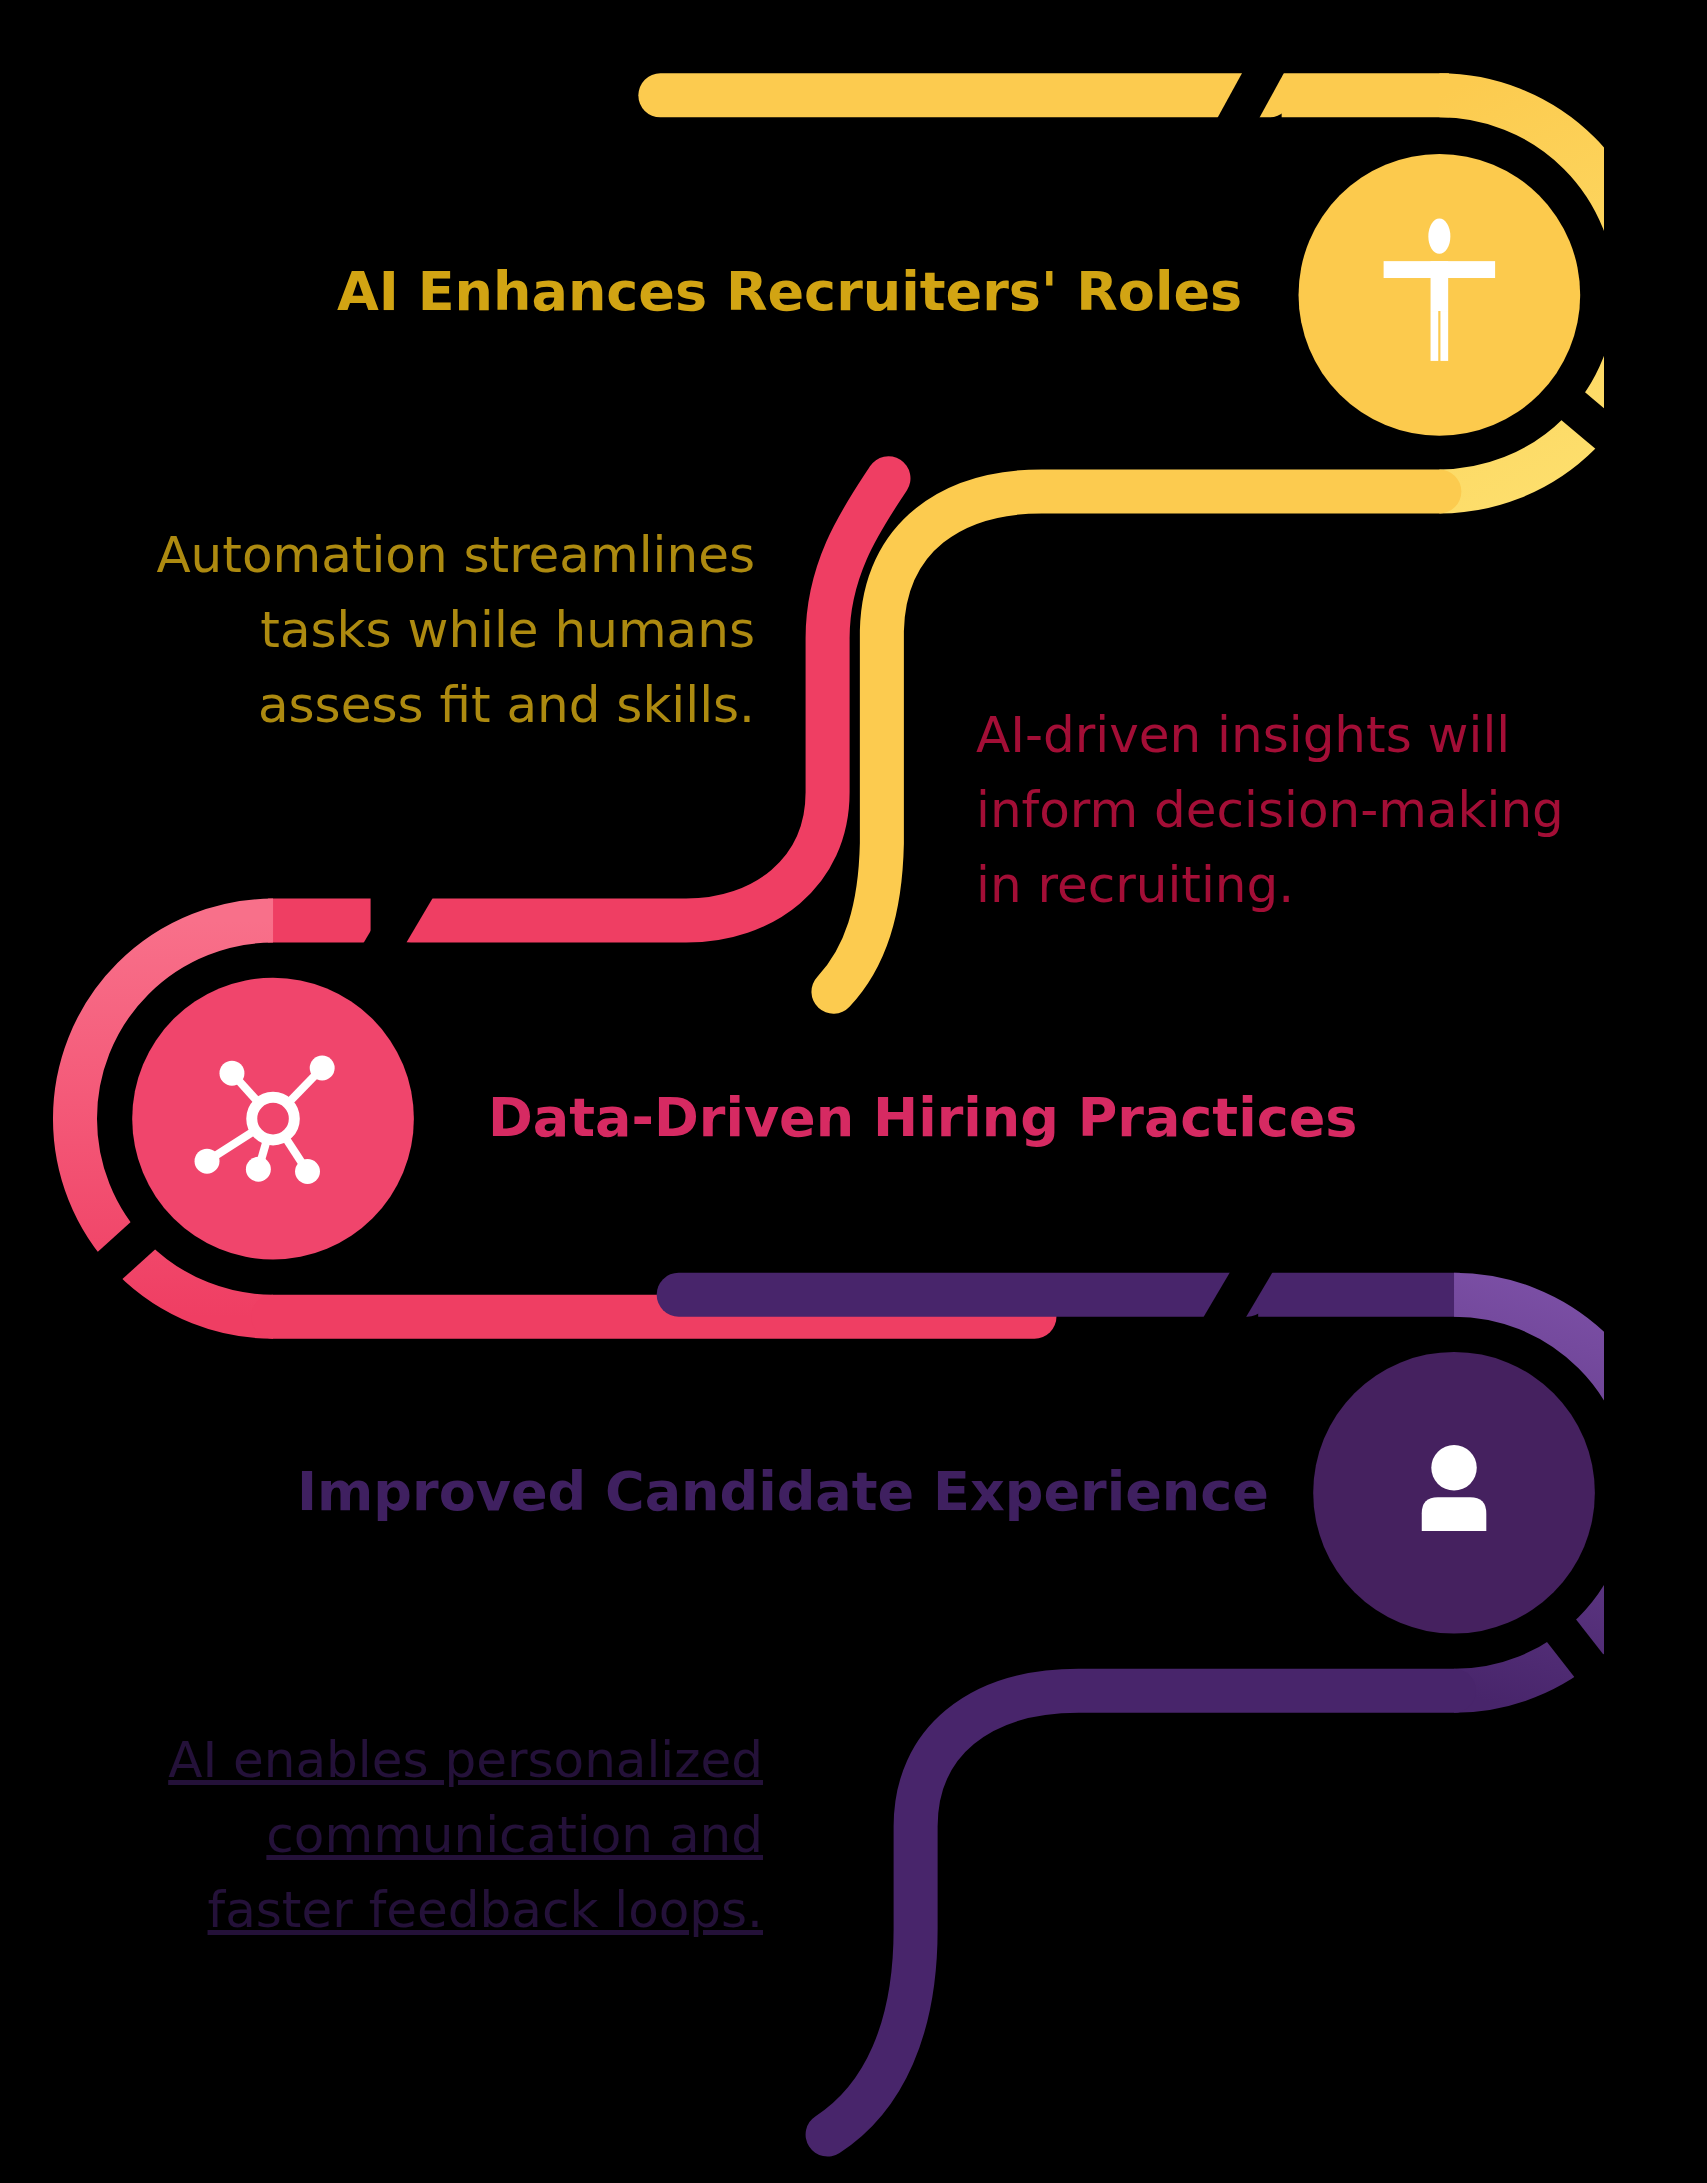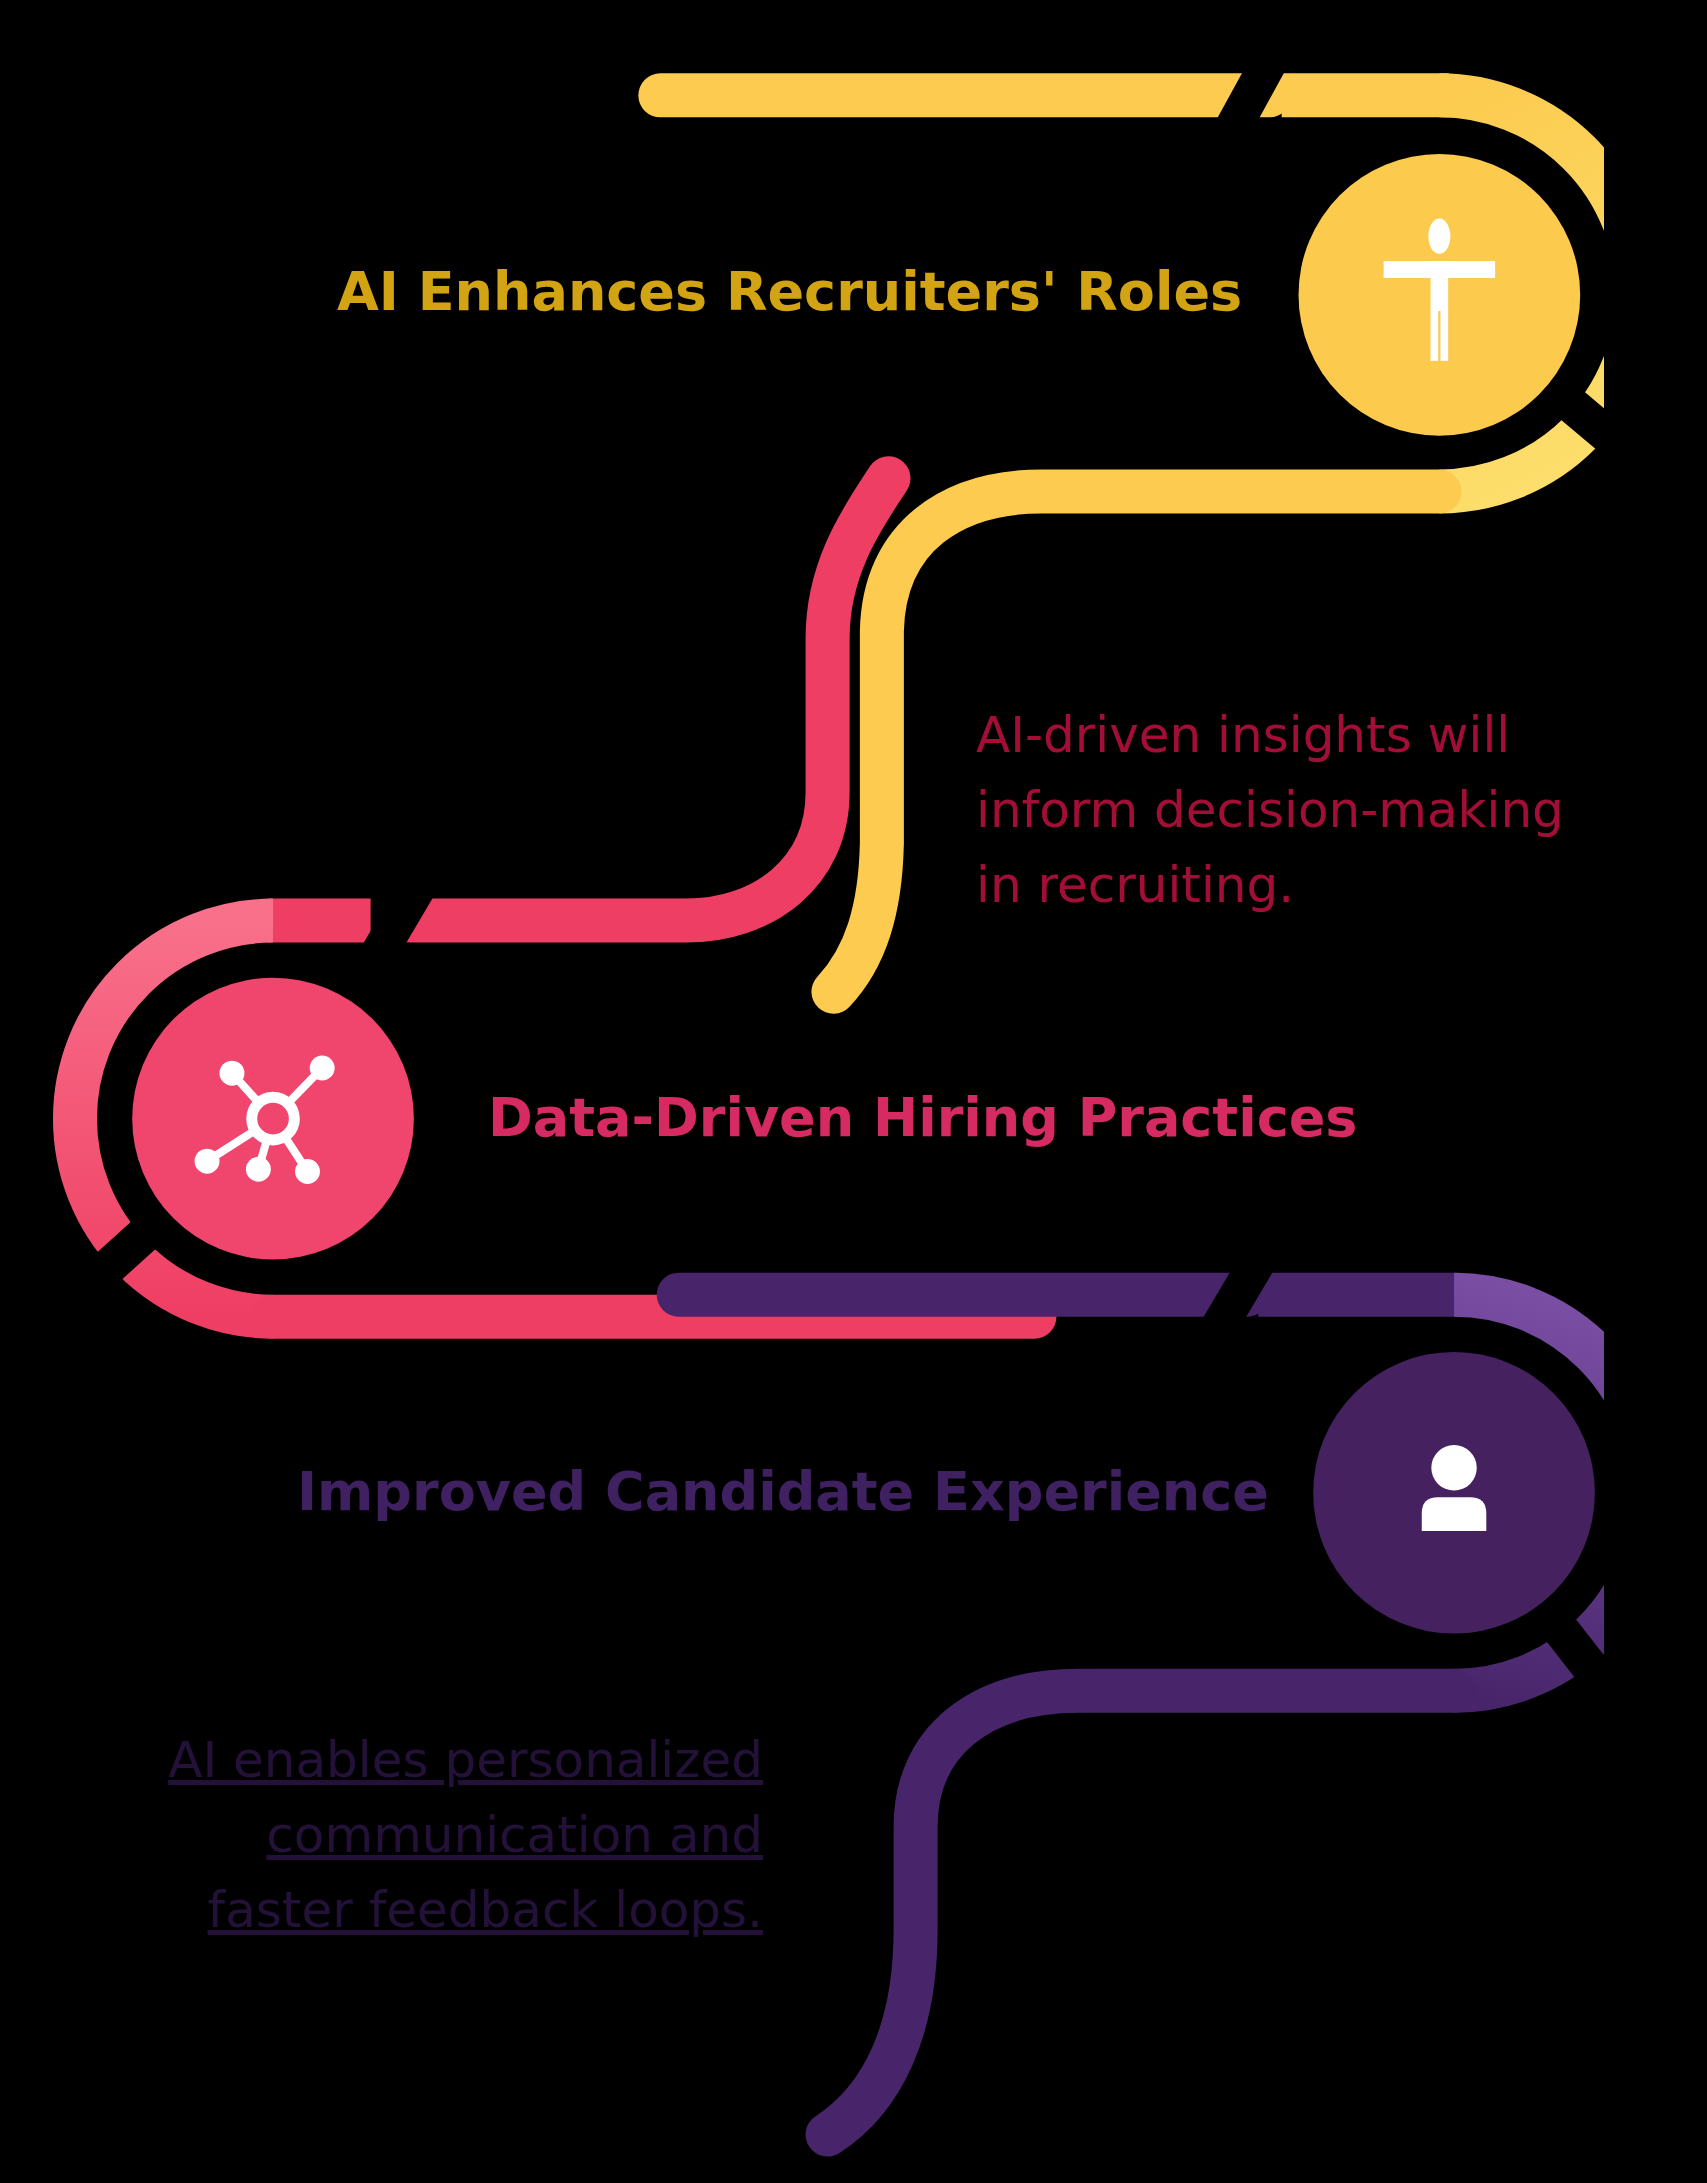--- a/index.html
+++ b/index.html
@@ -121,20 +121,23 @@
     <path class="gap-cut" d="M 1720 1710 L 1655 1820"></path>
     <path class="gap-cut" d="M 2105 2193 L 2191 2303"></path>
     <circle class="s3c" cx="1982" cy="2035" r="192"></circle>
     <g transform="translate(1982,2035)">
       <circle class="icon-white" cx="0" cy="-34" r="31"></circle>
       <path class="icon-white" d="M -44 52 L -44 28 Q -44 6 -22 6 L 22 6 Q 44 6 44 28 L 44 52 Z"></path>
     </g>
   </svg>
 
   <div class="txt title t1">AI Enhances Recruiters' Roles</div>
+  <div class="txt body-text b1">Automation streamlines
+tasks while humans
+assess fit and skills.</div>
 
   <div class="txt body-text b2">AI-driven insights will
 inform decision-making
 in recruiting.</div>
   <div class="txt title t2">Data-Driven Hiring Practices</div>
 
   <div class="txt title t3">Improved Candidate Experience</div>
   <div class="txt body-text b3">AI enables personalized
 communication and
 faster feedback loops.</div>

